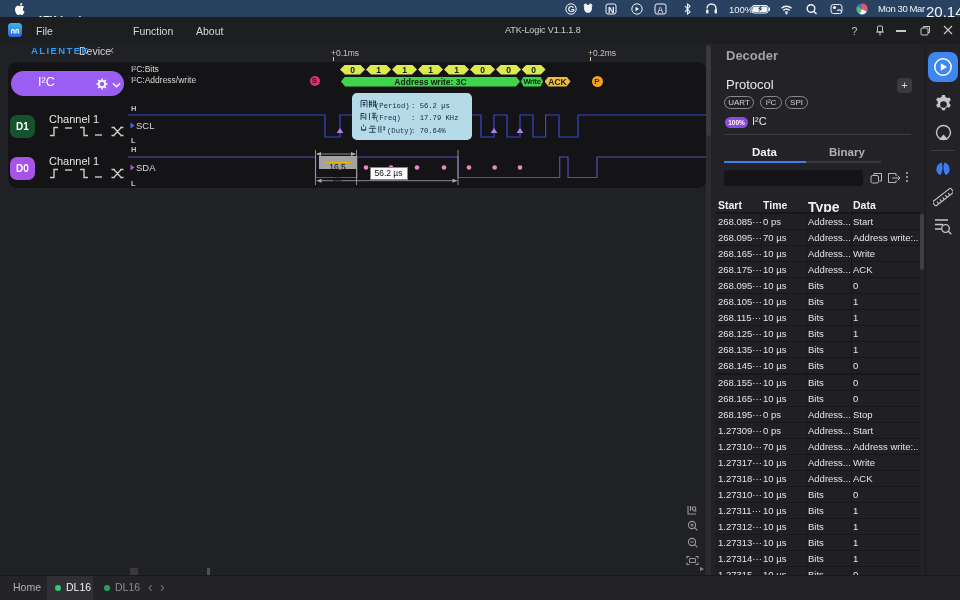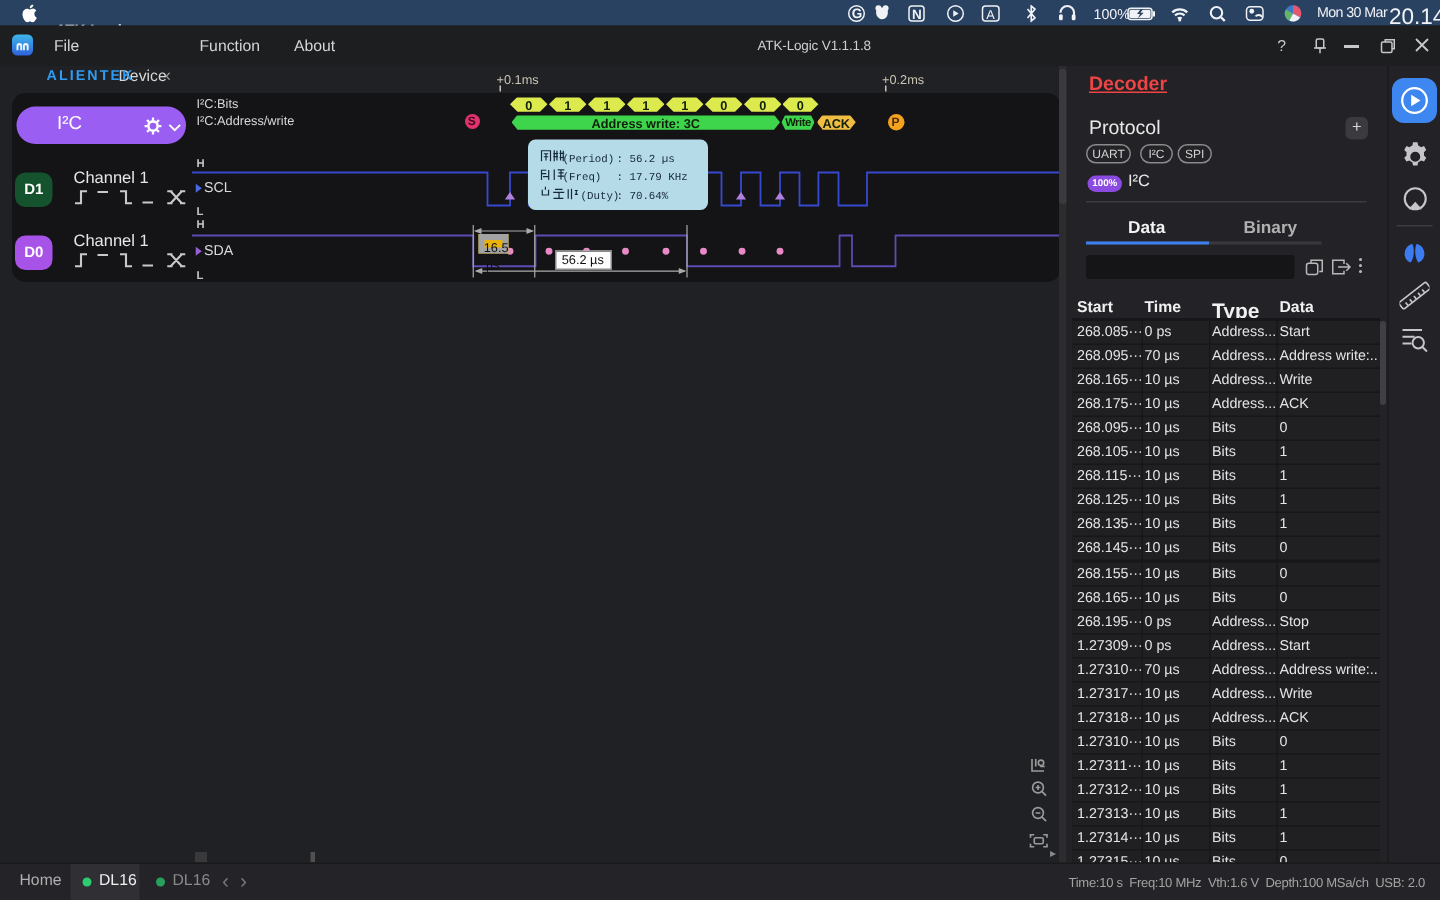--- a/index.html
+++ b/index.html
@@ -225,21 +225,21 @@
   <g font-family="Liberation Mono, monospace" font-size="7.2px" fill="#16283c">
    <text x="23" y="14.7">(Period)</text>
           <text x="59" y="14.7">: 56.2 µs</text>
    <text x="23" y="27.2">(Freq)</text>
           <text x="59" y="27.2">: 17.79 KHz</text>
    <text x="35" y="39.7">(Duty)</text>
           <text x="59" y="39.7">: 70.64%</text>
   </g>
  </svg>
 
- <div class="abs" style="left:318.5px;top:156px;width:20px;height:13px;background:#eab308;border:4px solid #a3a3a3;color:#111;font-size:8.5px;text-align:center;line-height:11px;">16.5 µs</div>
+ <div class="abs" style="left:318.5px;top:156px;width:38px;height:13px;background:#eab308;border:6px solid #a3a3a3;color:#111;font-size:8.5px;text-align:center;line-height:11px;">16.5 µs</div>
  <div class="abs" style="left:369.5px;top:167px;width:38px;height:13px;background:#fdfdfd;border:1px solid #888;color:#111;font-size:8.5px;text-align:center;line-height:11px;">56.2 µs</div>
 
  <svg class="abs" style="left:685px;top:504px" width="15" height="62" viewBox="0 0 15 62">
         <g stroke="#9a9a9a" stroke-width="1.1" fill="none">
   <path d="M3 2v8h8M5.5 2v5M8.5 7h3"></path>
           <circle cx="9" cy="4.5" r="1.8"></circle>
   <circle cx="7" cy="21" r="3.6"></circle>
           <path d="M9.7 23.7l2.7 2.7M5.4 21h3.2M7 19.4v3.2"></path>
   <circle cx="7" cy="38" r="3.6"></circle>
           <path d="M9.7 40.7l2.7 2.7M5.4 38h3.2"></path>
@@ -249,21 +249,21 @@
       </svg>
 
  <div class="abs" style="left:706px;top:44px;width:5px;height:531px;background:#2c2c2f;"></div>
  <div class="abs" style="left:706px;top:46px;width:5px;height:90px;background:#3a3a3e;border-radius:2px;"></div>
 
  <span class="abs" style="left:700px;top:564px;color:#8a8a8a;font-size:8px;">▸</span>
  <div class="abs" style="left:130px;top:568px;width:8px;height:7px;background:#39393c;"></div>
  <div class="abs" style="left:207px;top:568px;width:3px;height:7px;background:#505053;"></div>
 </div>
 <div class="abs" id="rpanel">
- <b class="abs" style="left:14px;top:4px;font-size:13px;color:#ef4444;text-decoration:underline;">Decoder</b>
+ <b class="abs" style="left:14px;top:4px;font-size:13px;color:#a3a3a3;">Decoder</b>
  <span class="abs" style="left:14px;top:33px;font-size:13px;color:#e8e8e8;">Protocol</span>
  <div class="abs" style="left:185px;top:34px;width:15px;height:15px;border-radius:4px;background:#3a3a3f;color:#d8d8d8;font-size:11px;text-align:center;line-height:14px;">+</div>
  <div class="abs" style="left:12px;top:52px;width:30px;height:13px;border:1px solid #8a8a8a;border-radius:7px;color:#d4d4d4;font-size:8px;text-align:center;line-height:11px;">UART</div>
  <div class="abs" style="left:48px;top:52px;width:22px;height:13px;border:1px solid #8a8a8a;border-radius:7px;color:#d4d4d4;font-size:8px;text-align:center;line-height:11px;">I²C</div>
  <div class="abs" style="left:73px;top:52px;width:23px;height:13px;border:1px solid #8a8a8a;border-radius:7px;color:#d4d4d4;font-size:8px;text-align:center;line-height:11px;">SPI</div>
  <div class="abs" style="left:13px;top:73px;width:23px;height:11px;border-radius:6px;background:#8b4be0;color:#fff;font-size:6.5px;text-align:center;line-height:11px;font-weight:bold;">100%</div>
  <span class="abs" style="left:40px;top:71px;font-size:11px;color:#e8e8e8;">I²C</span>
  <div class="abs" style="left:12px;top:90px;width:187px;height:1px;background:#3c3c40;"></div>
  <b class="abs" style="left:40px;top:102px;font-size:11.5px;color:#f2f2f2;">Data</b>
  <b class="abs" style="left:117px;top:102px;font-size:11.5px;color:#b0b0b2;">Binary</b>
@@ -467,14 +467,13 @@
 </div>
 <div class="abs" id="bottombar">
  <span class="abs" style="left:13px;top:5px;font-size:10.5px;color:#b0b0b0;">Home</span>
  <div class="abs" style="left:47px;top:0;width:46px;height:24px;background:#303034;"></div>
  <div class="abs" style="left:55px;top:9px;width:6px;height:6px;border-radius:50%;background:#2ecc71;"></div>
  <span class="abs" style="left:66px;top:5px;font-size:10.5px;color:#f0f0f0;">DL16</span>
  <div class="abs" style="left:104px;top:9px;width:6px;height:6px;border-radius:50%;background:#27a05c;"></div>
  <span class="abs" style="left:115px;top:5px;font-size:10.5px;color:#8a8a8a;">DL16</span>
  <span class="abs" style="left:148px;top:3px;font-size:14px;color:#777;">‹</span>
  <span class="abs" style="left:160px;top:3px;font-size:14px;color:#777;">›</span>
- <span class="abs" style="right:10px;top:7px;font-size:8.7px;letter-spacing:-0.2px;color:#a2a2a2;">Time:10 s&nbsp; Freq:10 MHz&nbsp; Vth:1.6 V&nbsp; Depth:100 MSa/ch&nbsp; USB: 2.0</span>
 </div>
 </div>
 </body></html>

